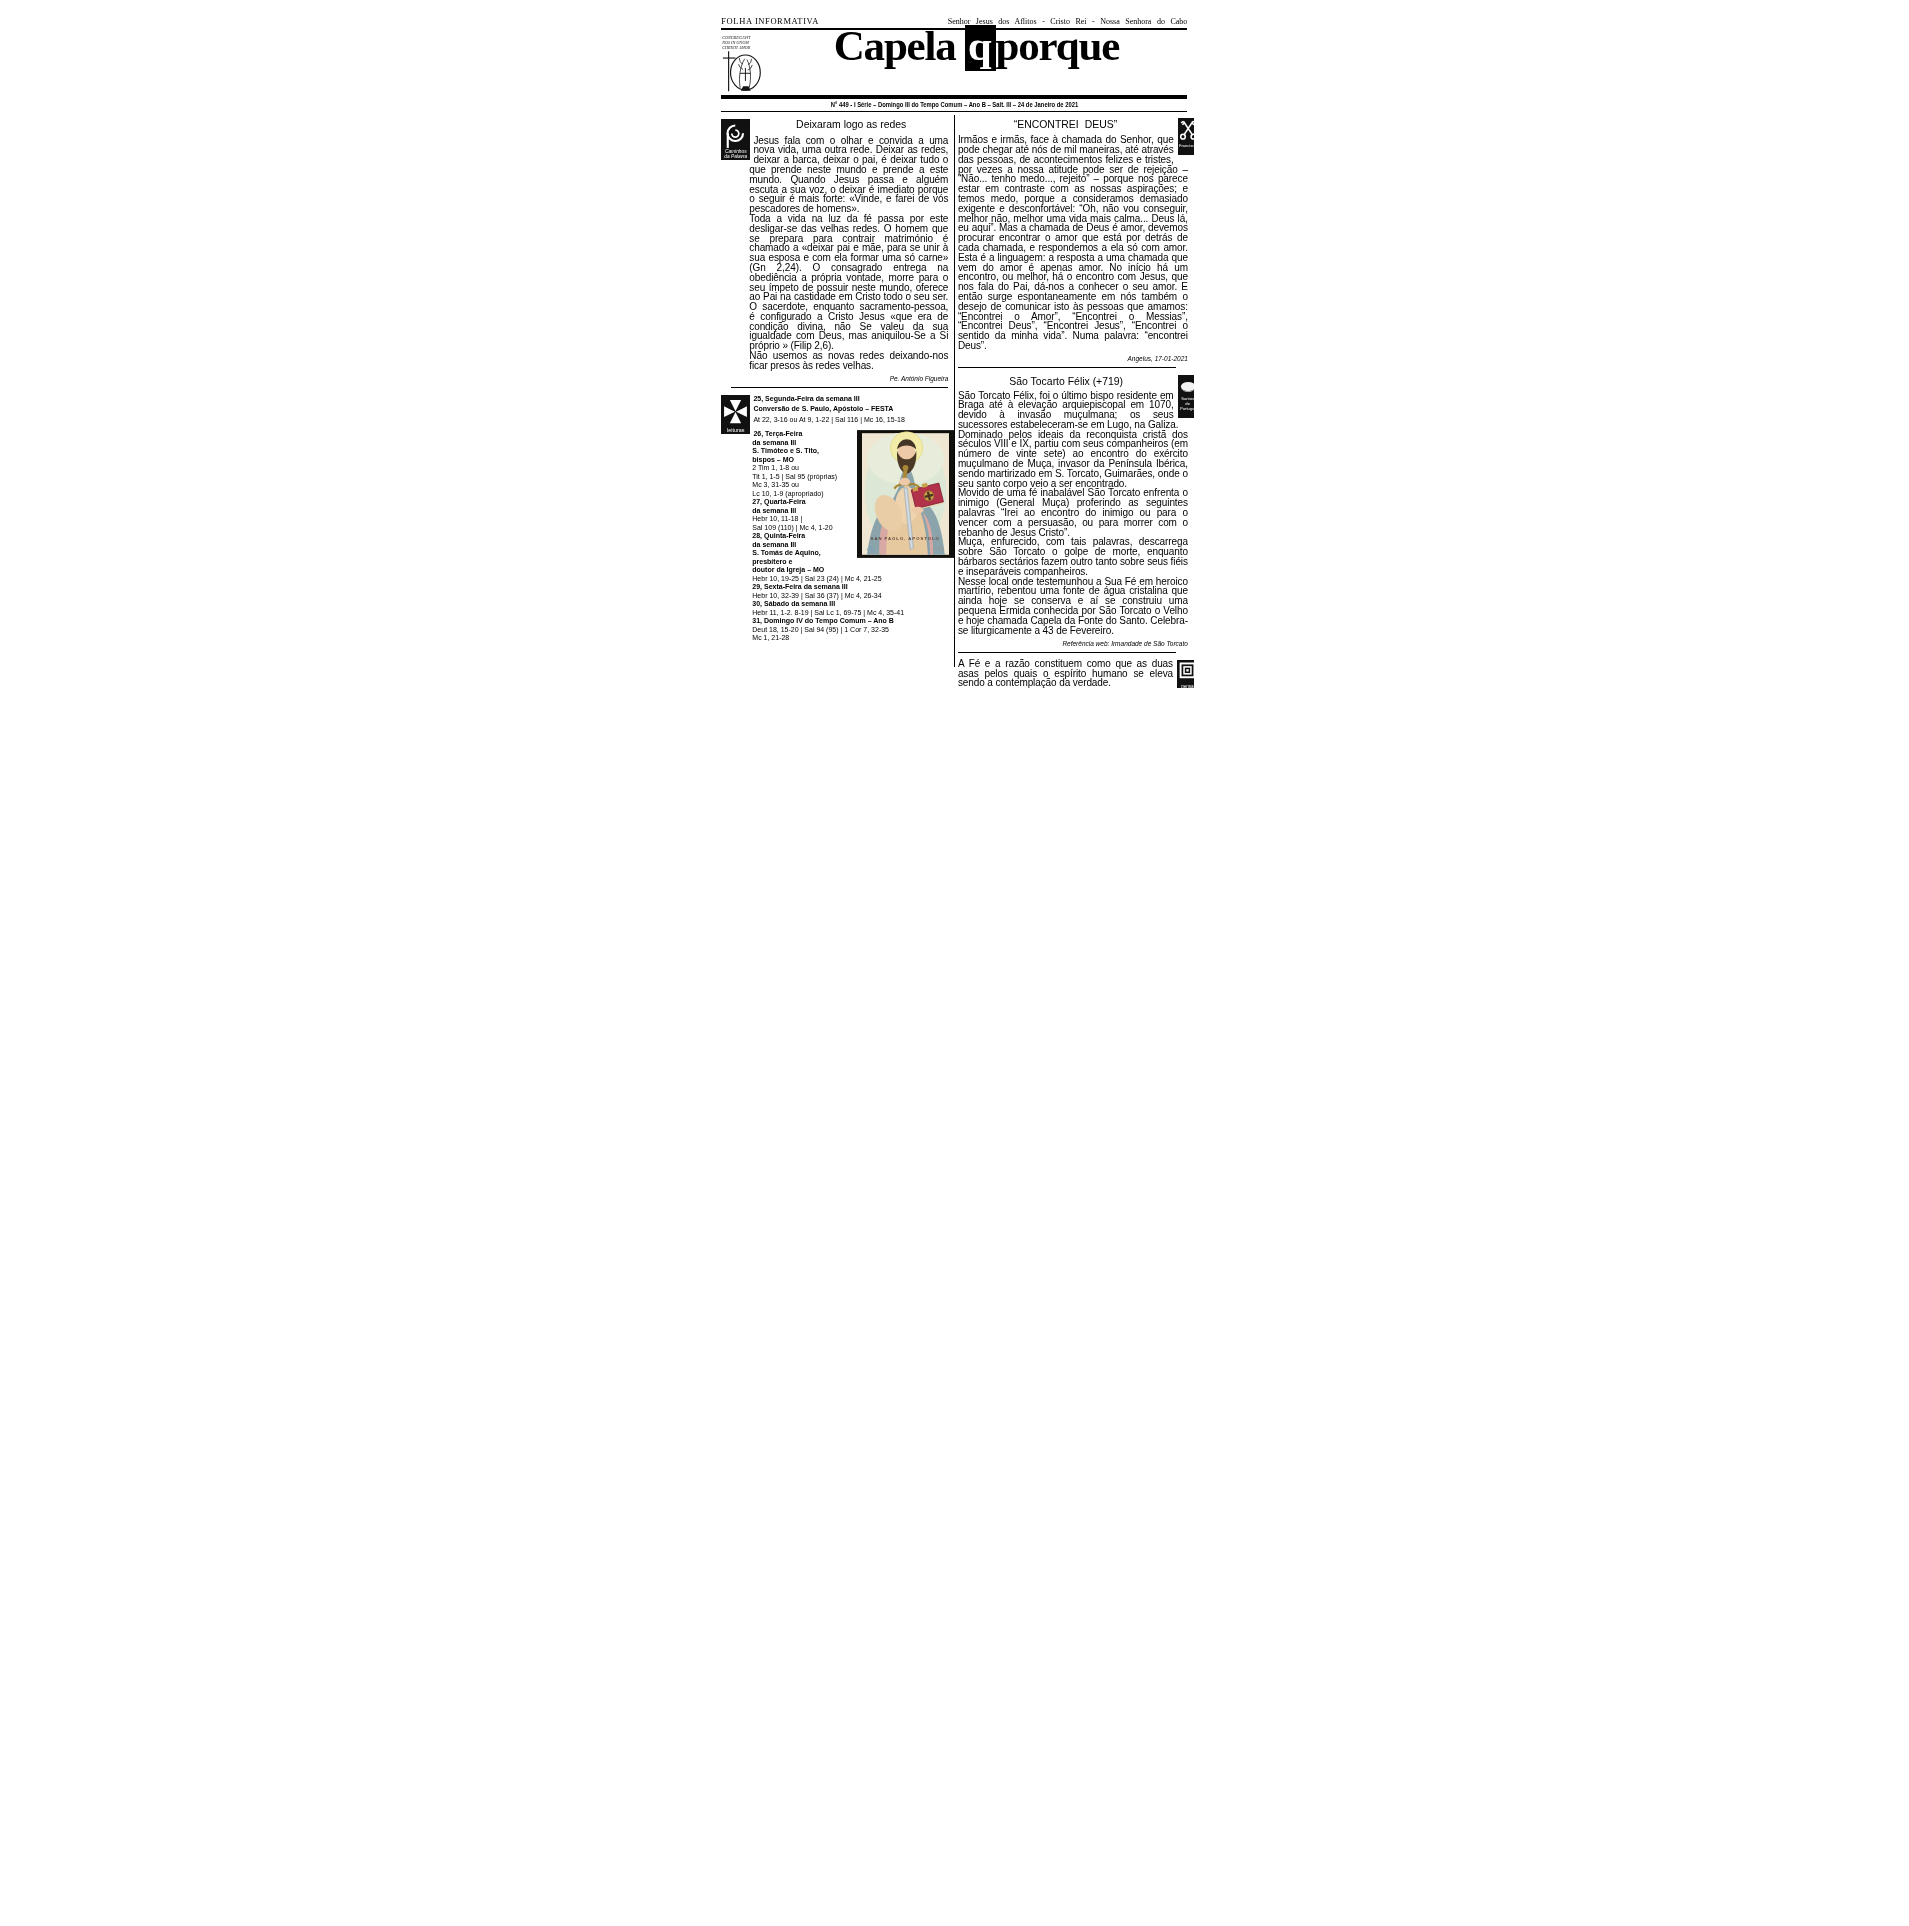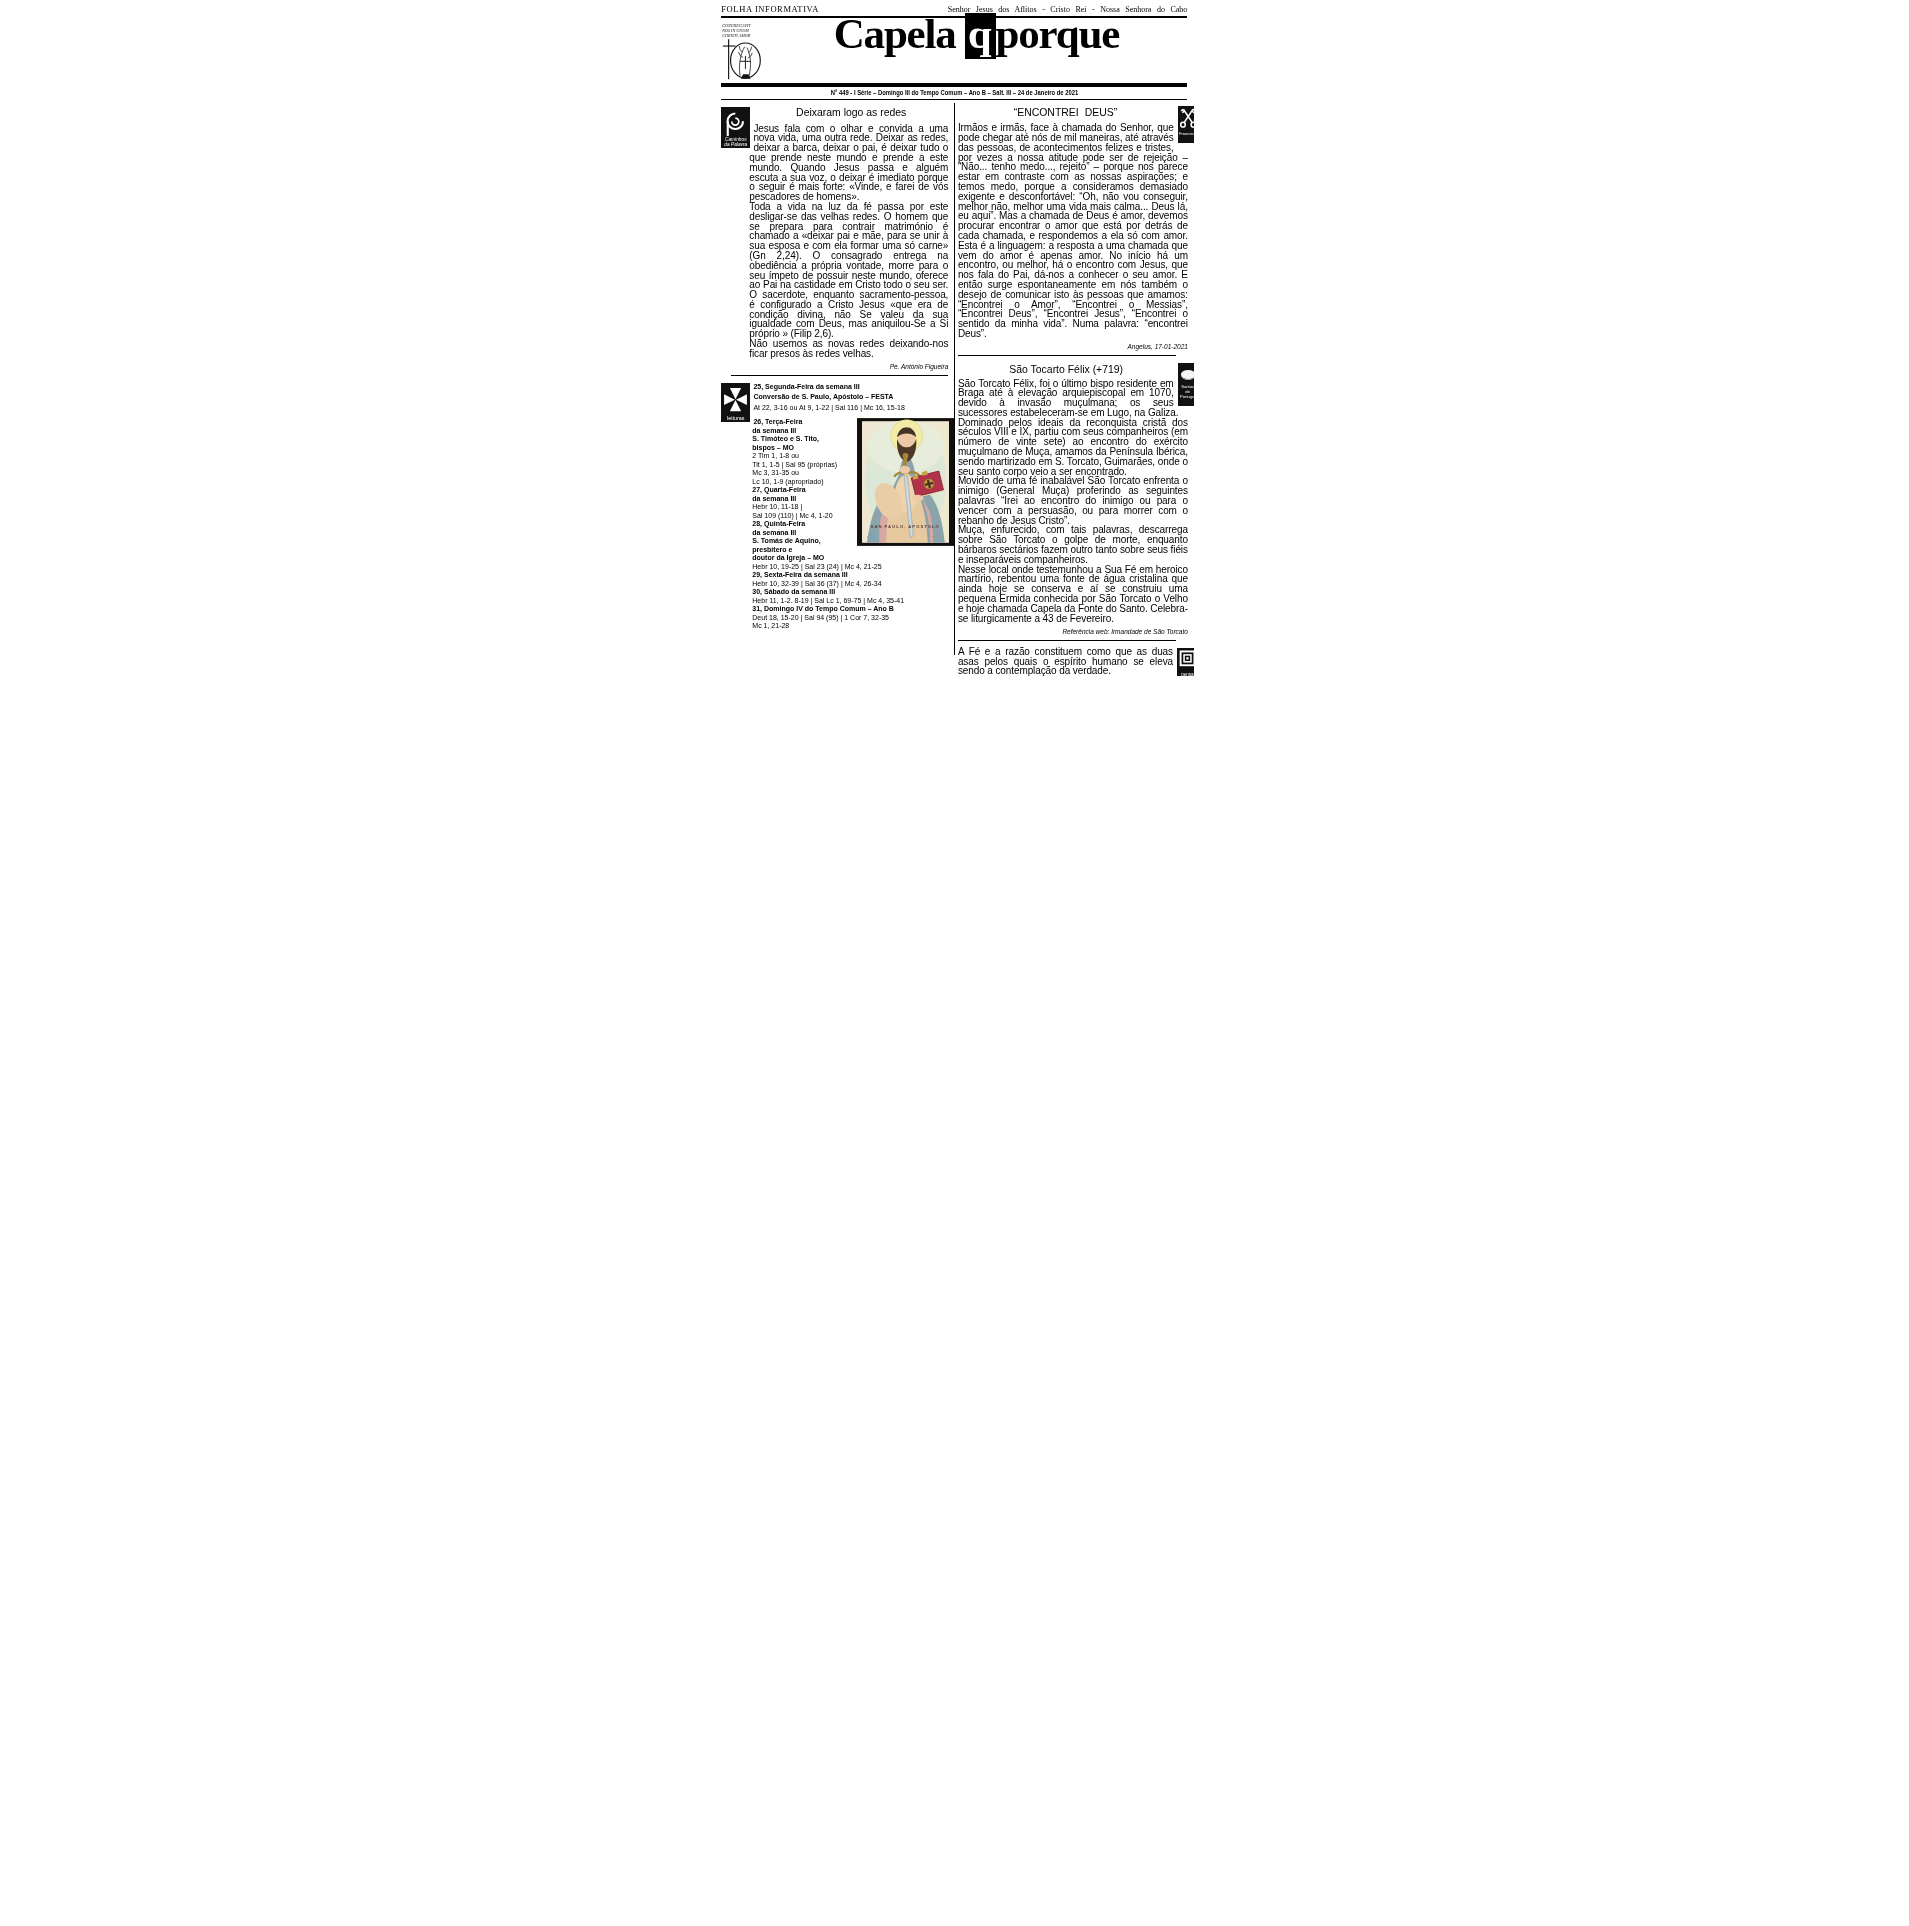--- a/index.html
+++ b/index.html
@@ -1,16 +1,16 @@
 <!DOCTYPE html>
 <html style="font-size:6.2px"><head>
 <meta charset="utf-8">
 <style>
   html,body{margin:0;padding:0;background:#fff;}
-  .page{position:relative;width:478px;height:676px;margin:0 auto;background:#fff;
+  .page{position:relative;width:478px;height:676px;margin:12px auto;background:#fff;
         font-family:"Liberation Sans",sans-serif;color:#000;overflow:hidden;}
   
   .topline{display:flex;align-items:baseline;padding:3.9px 6.2px 0 5.8px;
            font-family:"Liberation Serif",serif;}
   .brand{font-size:8.5px;letter-spacing:0.6px;white-space:nowrap;}
   .parishes{flex:1;text-align:right;font-size:8px;word-spacing:3.5px;white-space:nowrap;}
   .bar{background:#000;margin:0 6.2px 0 5px;}
   .bar1{height:2.7px;margin-top:1.9px;}
   .bar2{height:3.9px;}
   .bar3{height:1.5px;}
@@ -245,21 +245,21 @@
             <ellipse cx="26.5" cy="30" rx="19" ry="12" fill="#f4f4f4"></ellipse>
             <path d="M7.5,30 a19,12 0 0 0 38,0 a19,14.5 0 0 1 -38,0 Z" fill="#b9b9b9"></path>
           </svg>
           <span class="lbl">Santos</span>
           <span class="lbl">de</span>
           <span class="lbl">Portugal</span>
         </div>
         <h2><span class="cond">São Tocarto Félix (+719)</span></h2>
         <div class="body" style="margin-top:3.1px;">
           <p>São Torcato Félix, foi o último bispo residente em Braga até à elevação arquiepiscopal em 1070, devido à invasão muçulmana; os seus sucessores estabeleceram-se em Lugo, na Galiza.</p>
-          <p>Dominado pelos ideais da reconquista cristã dos séculos VIII e IX, partiu com seus companheiros (em número de vinte sete) ao encontro do exército muçulmano de Muça, amamos da Península Ibérica, sendo martirizado em S. Torcato, Guimarães, onde o seu santo corpo veio a ser encontrado.</p>
+          <p>Dominado pelos ideais da reconquista cristã dos séculos VIII e IX, partiu com seus companheiros (em número de vinte sete) ao encontro do exército muçulmano de Muça, invasor da Península Ibérica, sendo martirizado em S. Torcato, Guimarães, onde o seu santo corpo veio a ser encontrado.</p>
           <p>Movido de uma fé inabalável São Torcato enfrenta o inimigo (General Muça) proferindo as seguintes palavras “Irei ao encontro do inimigo ou para o vencer com a persuasão, ou para morrer com o rebanho de Jesus Cristo”.</p>
           <p>Muça, enfurecido, com tais palavras, descarrega sobre São Torcato o golpe de morte, enquanto bárbaros sectários fazem outro tanto sobre seus fiéis e inseparáveis companheiros.</p>
           <p>Nesse local onde testemunhou a Sua Fé em heroico martírio, rebentou uma fonte de água cristalina que ainda hoje se conserva e aí se construiu uma pequena Ermida conhecida por São Torcato o Velho e hoje chamada Capela da Fonte do Santo. Celebra-se liturgicamente a 43 de Fevereiro.</p>
         </div>
         <div class="sig">Referência web: Irmandade de São Torcato</div>
       </div>
 
       <hr class="hr-right">
 
       <div class="quoteblock">

